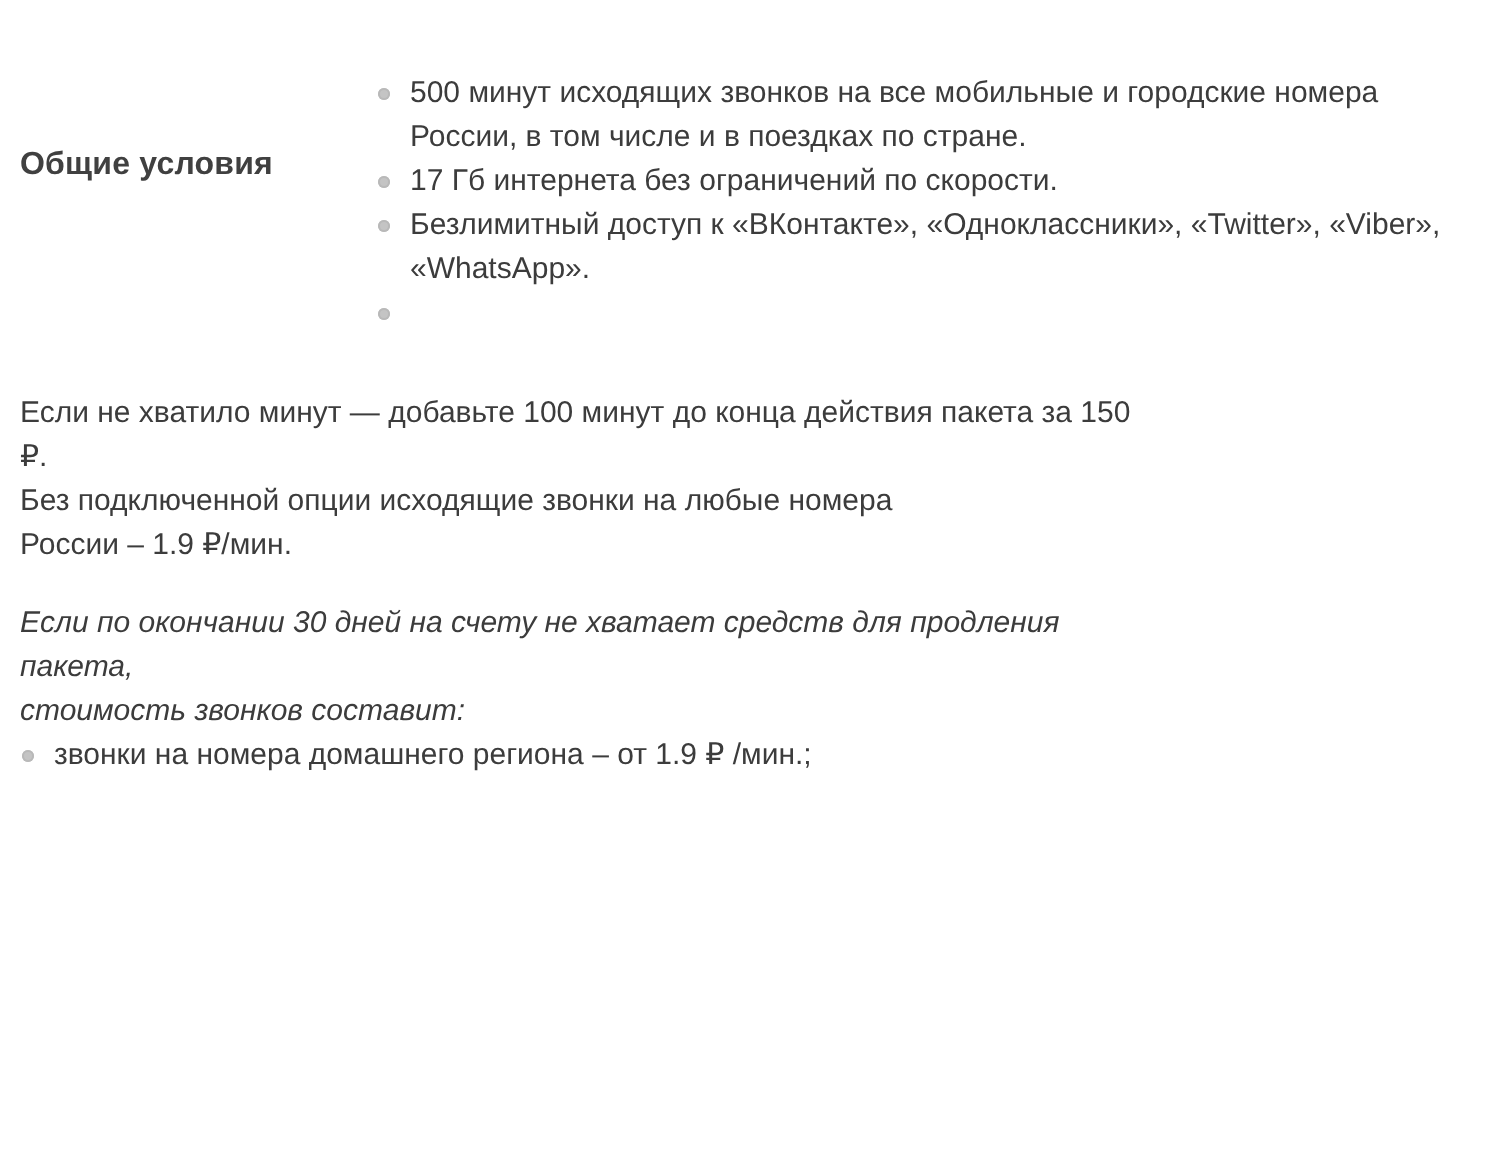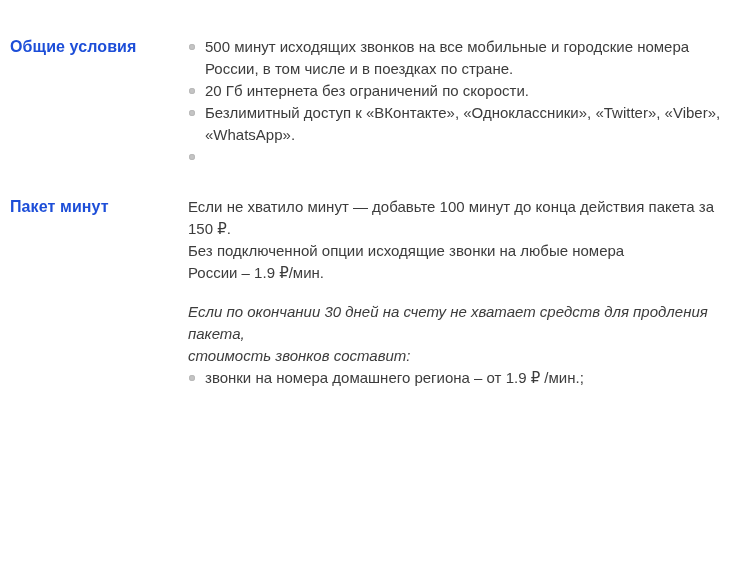--- a/index.html
+++ b/index.html
@@ -26,22 +26,23 @@
   }
   .section + .section {
     margin-top: 50px;
   }
   .col-label {
     flex: 0 0 178px;
     width: 178px;
     font-size: 16px;
     font-weight: bold;
     line-height: 22px;
-    color: #1d4ed8;
+    color: #404040;
     letter-spacing: 0.1px;
+    margin-top: 36px;
   }
   .col-content {
     flex: 1 1 auto;
     max-width: 557px;
   }
   .para {
     white-space: pre-line;
   }
   .para + .para {
     margin-top: 17px;
@@ -83,36 +84,35 @@
       <h3 class="col-label">Общие условия</h3>
       <div class="col-content">
         <ul class="bullets">
           <li>
             <span class="bullet-marker"></span>
             <span class="li-text">500 минут исходящих звонков на все мобильные и городские номера
 России, в том числе и в поездках по стране.</span>
           </li>
           <li>
             <span class="bullet-marker"></span>
-            <span class="li-text">20 Гб интернета без ограничений по скорости.</span>
+            <span class="li-text">17 Гб интернета без ограничений по скорости.</span>
           </li>
           <li>
             <span class="bullet-marker"></span>
             <span class="li-text">Безлимитный доступ к «ВКонтакте», «Одноклассники», «Twitter», «Viber»,
 «WhatsApp».</span>
           </li>
           <li>
             <span class="bullet-marker"></span>
           </li>
         </ul>
       </div>
     </section>
 
     <section class="section">
-      <h3 class="col-label">Пакет минут</h3>
       <div class="col-content">
         <p class="para">Если не хватило минут — добавьте 100 минут до конца действия пакета за 150 ₽.
 Без подключенной опции исходящие звонки на любые номера
 России – 1.9 ₽/мин.</p>
         <p class="para">Если по окончании 30 дней на счету не хватает средств для продления пакета,
 стоимость звонков составит:</p>
         <ul class="bullets">
           <li>
             <span class="bullet-marker"></span>
             <span class="li-text">звонки на номера домашнего региона – от 1.9 ₽ /мин.;</span>

